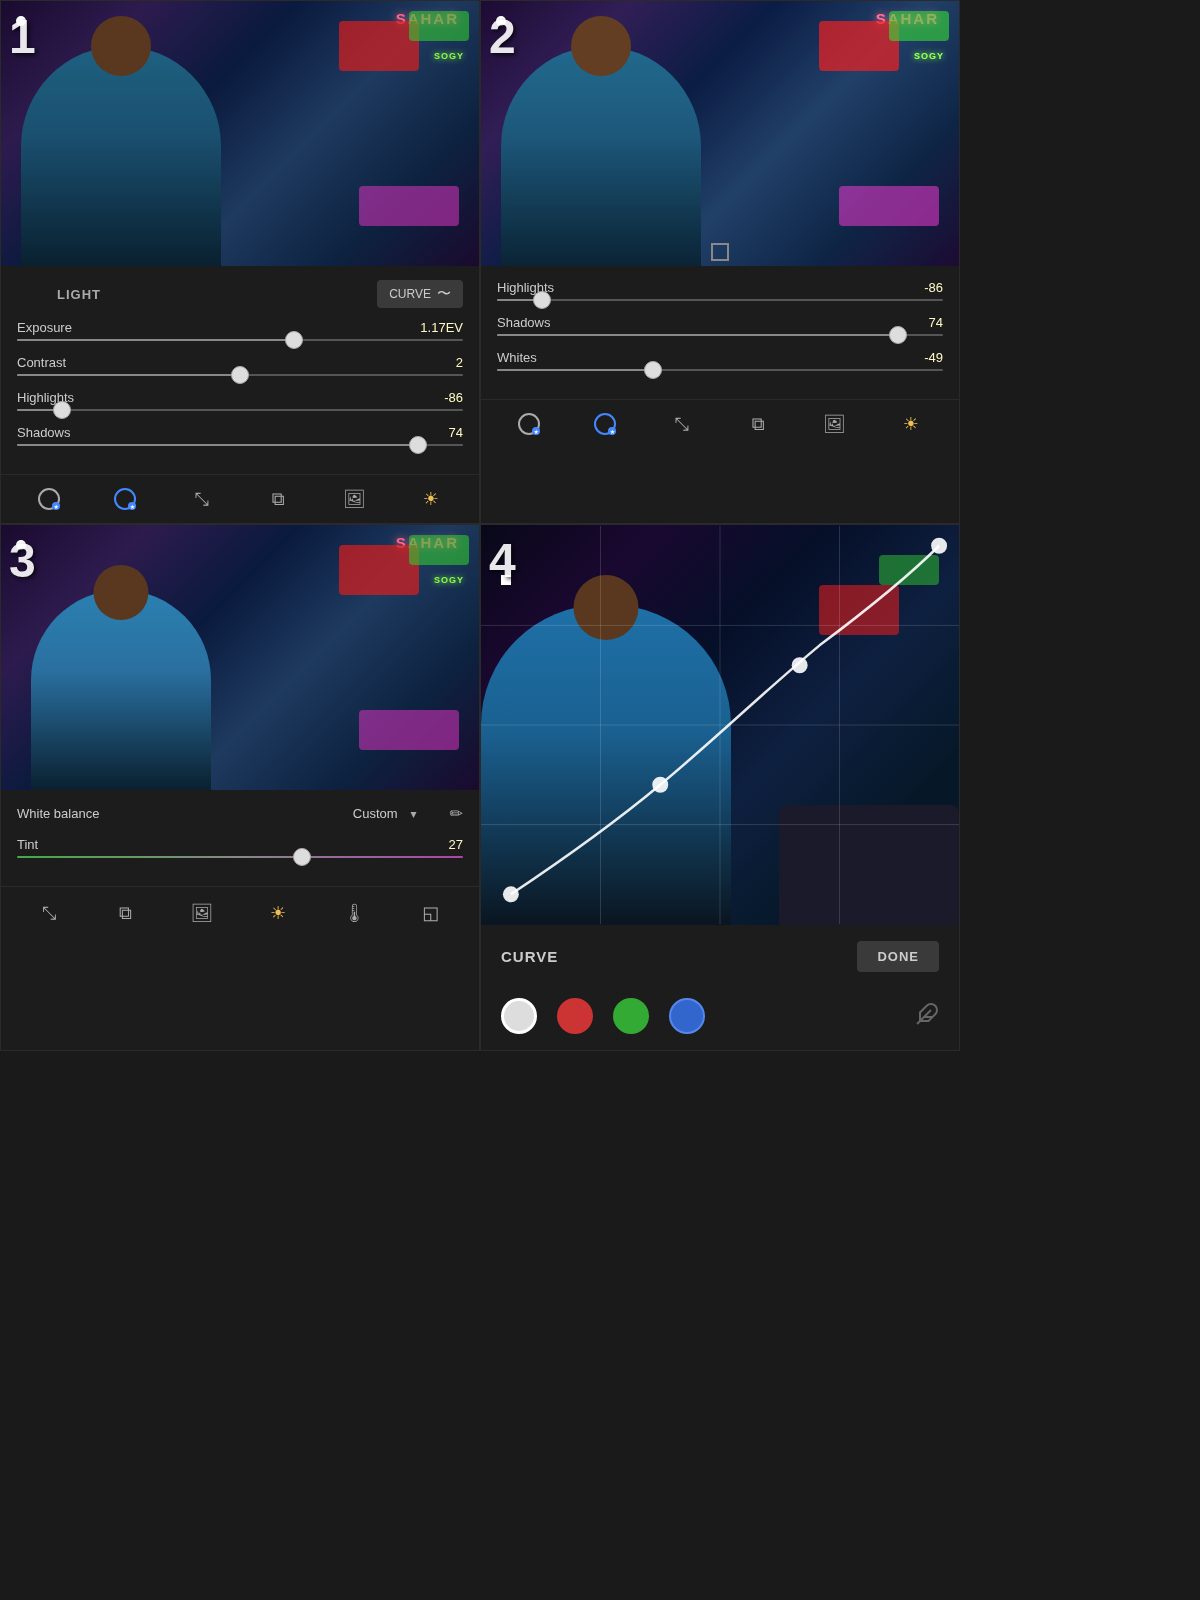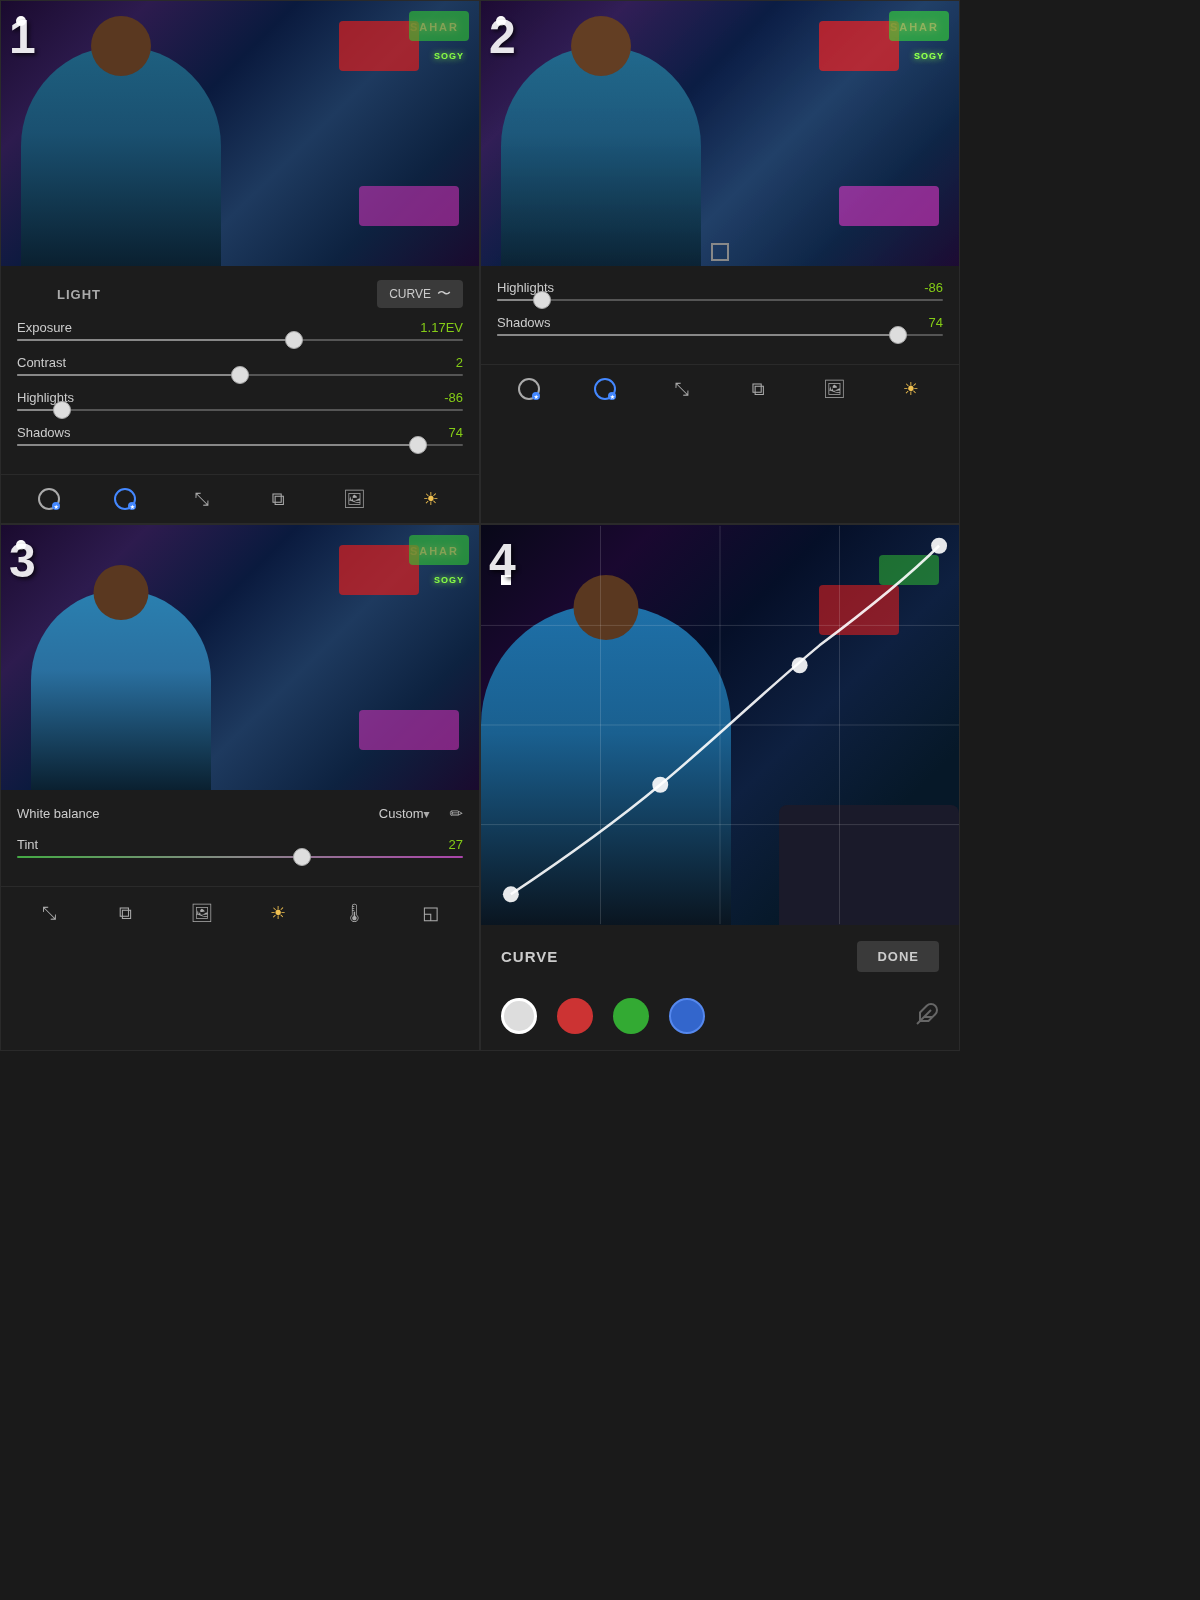--- a/index.html
+++ b/index.html
@@ -134,21 +134,21 @@
     }
 
     .slider-label {
       font-size: 13px;
       color: #ccc;
       text-align: center;
     }
 
     .slider-value {
       font-size: 13px;
-      color: #84cc16;
+      color: #fef9c3;
     }
 
     .slider-track {
       width: 100%;
       height: 2px;
       background: #555;
       border-radius: 1px;
       position: relative;
       margin-top: 2px;
     }
@@ -348,23 +348,23 @@
       left: 50%;
       transform: translateX(-50%);
       width: 55px;
       height: 55px;
       background: #5a3820;
       border-radius: 50%;
     }
 
     .neon-sign {
       position: absolute;
-      top: 20px;
+      top: 9px;
       right: 20px;
-      font-size: 11px;
+      font-size: 15px;
       font-weight: bold;
       color: #ff6688;
       letter-spacing: 2px;
       text-shadow: 0 0 8px #ff6688;
     }
 
     .neon-sign2 {
       position: absolute;
       top: 50px;
       right: 15px;
@@ -514,20 +514,30 @@
         <div class="slider-label-row">
           <span class="slider-label">Shadows</span>
           <span class="slider-value">74</span>
         </div>
         <div class="slider-track">
           <div class="slider-fill" style="left:0; width:90%"></div>
           <div class="slider-thumb" style="left:90%"></div>
         </div>
       </div>
 
+      <div class="slider-row">
+        <div class="slider-label-row">
+          <span class="slider-label">Whites</span>
+          <span class="slider-value">-49</span>
+        </div>
+        <div class="slider-track">
+          <div class="slider-fill" style="left:0; width:35%"></div>
+          <div class="slider-thumb" style="left:35%"></div>
+        </div>
+      </div>
 
     </div>
 
     <div class="toolbar">
       <div class="tool-btn">
         <div class="tool-icon-circle">
           <div class="star">★</div>
         </div>
       </div>
       <div class="tool-btn">
@@ -561,21 +571,21 @@
         <div class="figure2">
           <div class="figure2-head"></div>
         </div>
       </div>
       <div class="white-dot"></div>
       <div class="panel-number">3</div>
     </div>
     <div class="controls">
       <div class="controls-header" style="margin-bottom: 14px;">
         <span class="slider-label">White balance</span>
-        <div style="display:flex; align-items:center; gap:0;">
+        <div style="display:flex; align-items:center; gap:13px;">
           <span class="slider-label">Custom</span>
           <span style="color:#aaa; font-size:12px;">▾</span>
           <span style="color:#aaa; font-size:16px; margin-left:20px;">✏</span>
         </div>
       </div>
 
 
       <div class="slider-row">
         <div class="slider-label-row">
           <span class="slider-label">Tint</span>

